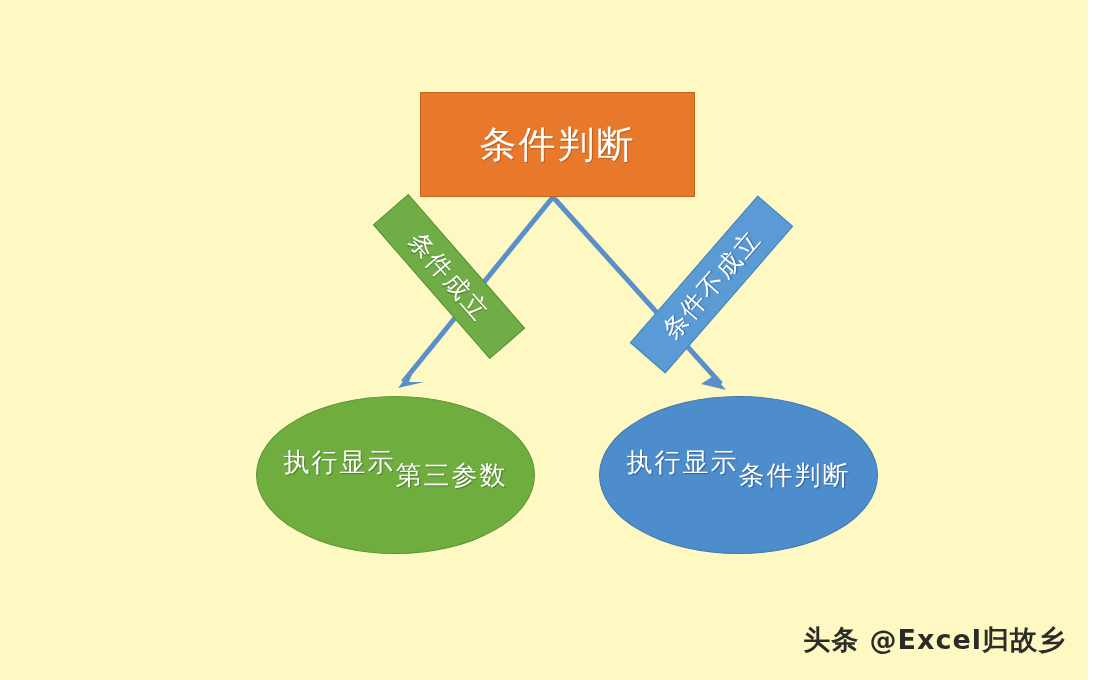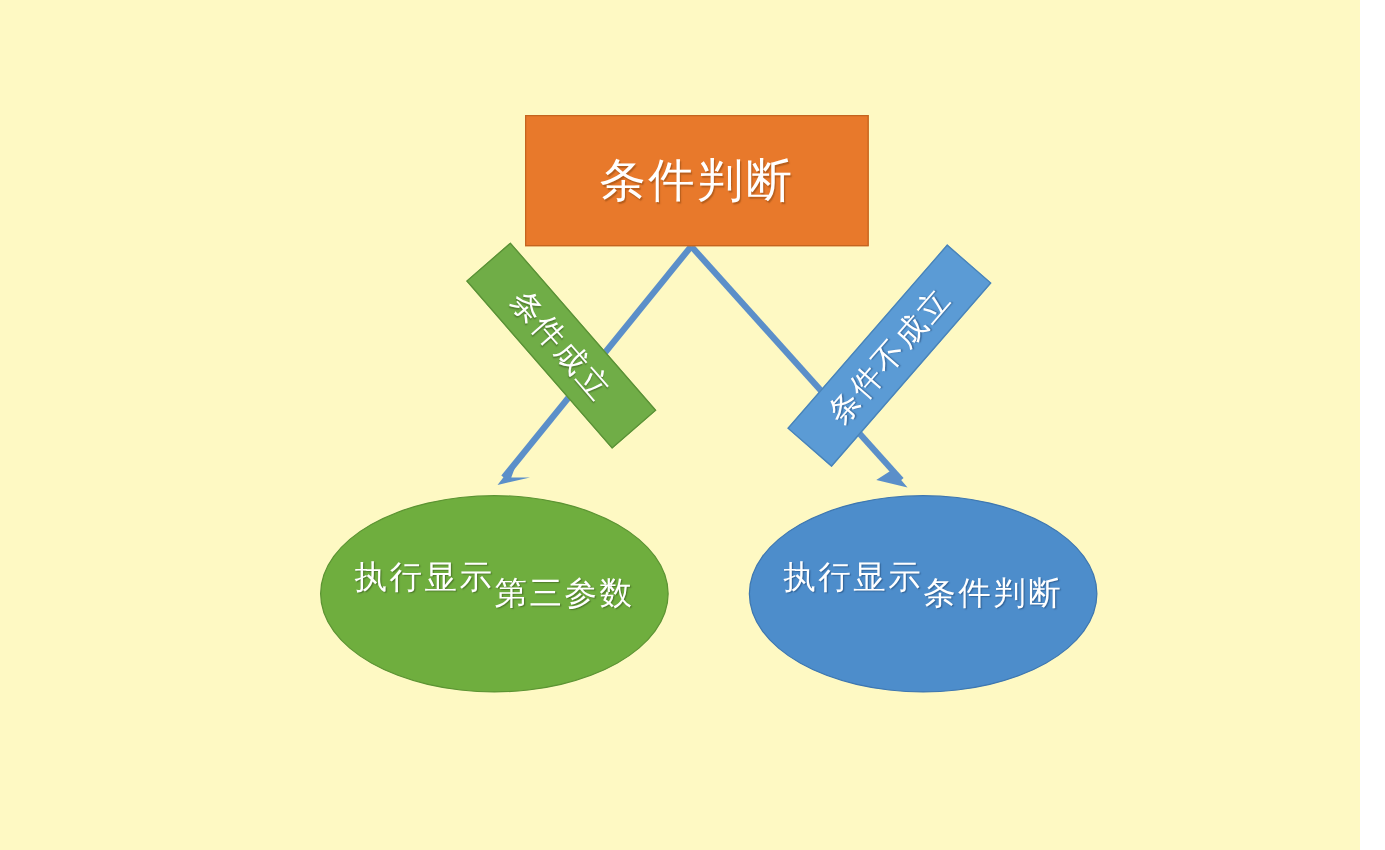--- a/index.html
+++ b/index.html
@@ -178,14 +178,15 @@
   <div id="ellipse-true" class="outcome-ellipse">
     <span class="ellipse-line line-top">执行显示</span>
     <span class="ellipse-line line-bottom">第三参数</span>
   </div>
 
   <div id="ellipse-false" class="outcome-ellipse">
     <span class="ellipse-line line-top">执行显示</span>
     <span class="ellipse-line line-bottom">条件判断</span>
   </div>
 
+  <div id="watermark">头条 @Excel归故乡</div>
 
 </div>
 
 </body></html>

